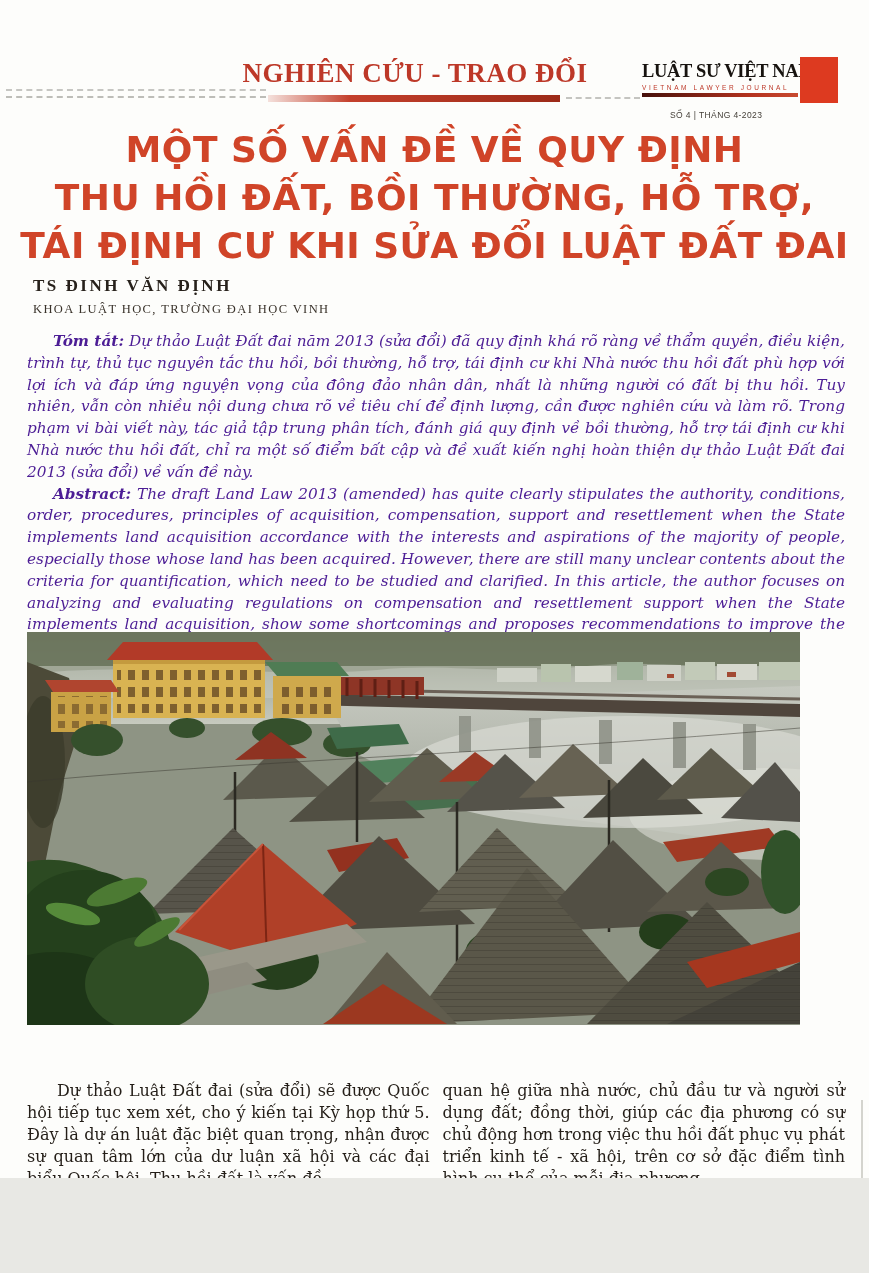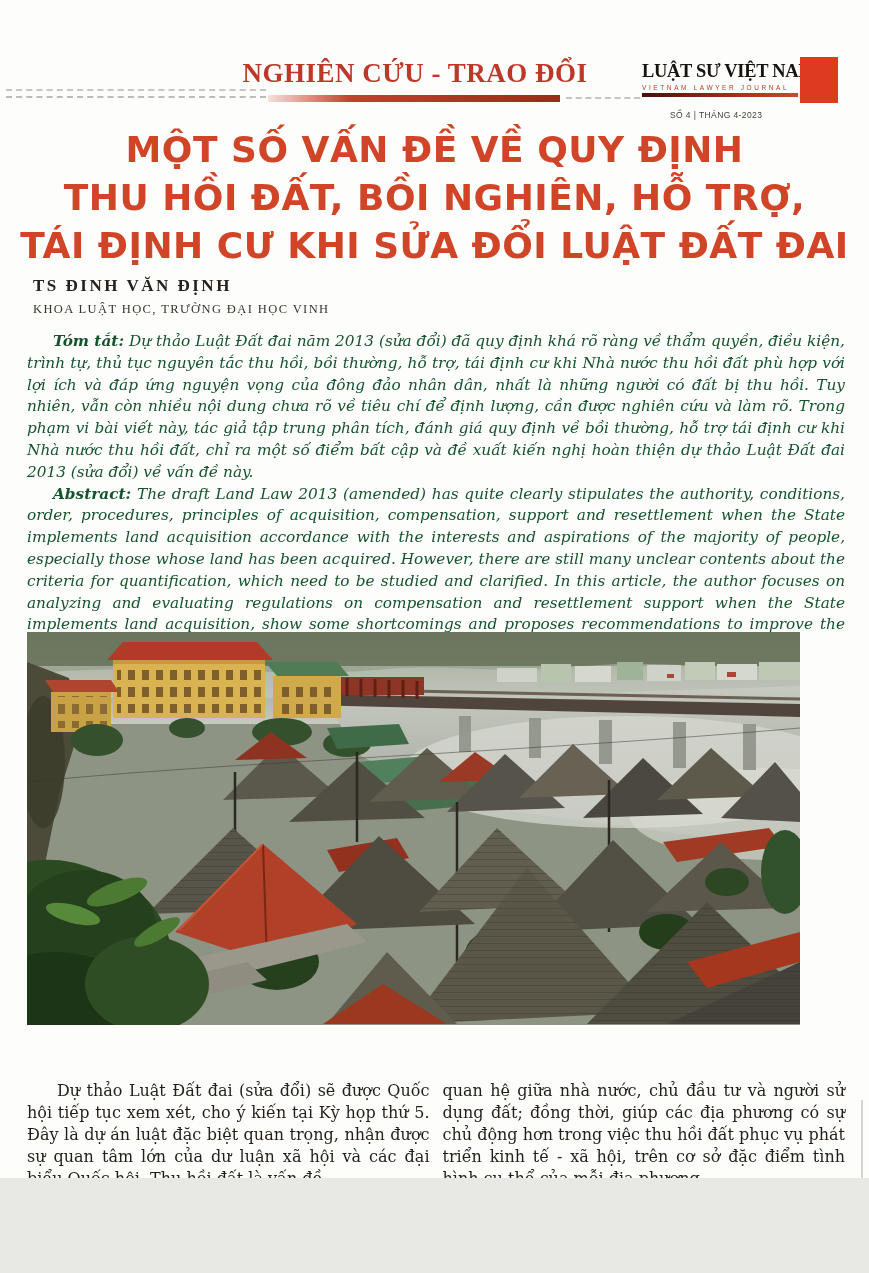--- a/index.html
+++ b/index.html
@@ -40,21 +40,21 @@
   
   .author{position:absolute;left:33px;top:276px;}
   .author-name{font-family:"Liberation Serif", serif;font-weight:bold;font-size:17px;letter-spacing:2.5px;color:#27211b;white-space:nowrap;}
   .author-affil{font-family:"Liberation Serif", serif;font-size:12.5px;letter-spacing:1.4px;color:#39322a;margin-top:6px;white-space:nowrap;}
   .author-rule{position:absolute;left:27px;top:320px;width:818px;height:3px;
     background:linear-gradient(90deg,#6d1a10,#a82e1e 45%,#8e2419 80%,#a834215);}
   
   .abstract{
     position:absolute;left:27px;top:331px;width:818px;
     font-family:"DejaVu Serif", serif;font-style:italic;font-size:15.3px;line-height:21.8px;
-    color:#14532d;text-align:justify;
+    color:#4c1d95;text-align:justify;
   }
   .abstract p{margin:0;text-indent:26px;}
   .abstract b{font-weight:bold;}
   
   .photo{position:absolute;left:27px;top:632px;width:773px;height:393px;margin:0;overflow:hidden;}
   .photo svg{display:block;}
   
   .columns{
     position:absolute;left:27px;top:1036px;width:818px;display:flex;gap:13px;
     font-family:"DejaVu Serif", serif;font-size:16px;line-height:22px;color:#241e18;text-align:justify;margin-top:44px;
@@ -85,21 +85,21 @@
   <div class="logo">
     <div class="logo-name">LUẬT SƯ VIỆT NAM</div>
     <div class="logo-sub">VIETNAM LAWYER JOURNAL</div>
     <div class="logo-rule"></div>
     <div class="logo-issue">SỐ 4 | THÁNG 4-2023</div>
   </div>
   <div class="red-block"></div>
 
   <h1 class="title">
     <span class="tl">MỘT SỐ VẤN ĐỀ VỀ QUY ĐỊNH</span>
-    <span class="tl">THU HỒI ĐẤT, BỒI NGHIÊN, HỖ TRỢ,</span>
+    <span class="tl">THU HỒI ĐẤT, BỒI THƯỜNG, HỖ TRỢ,</span>
     <span class="tl">TÁI ĐỊNH CƯ KHI SỬA ĐỔI LUẬT ĐẤT ĐAI</span>
   </h1>
 
   <div class="author">
     <div class="author-name">TS ĐINH VĂN ĐỊNH</div>
     <div class="author-affil">KHOA LUẬT HỌC, TRƯỜNG ĐẠI HỌC VINH</div>
   </div>
   <div class="author-rule"></div>
 
   <section class="abstract">

